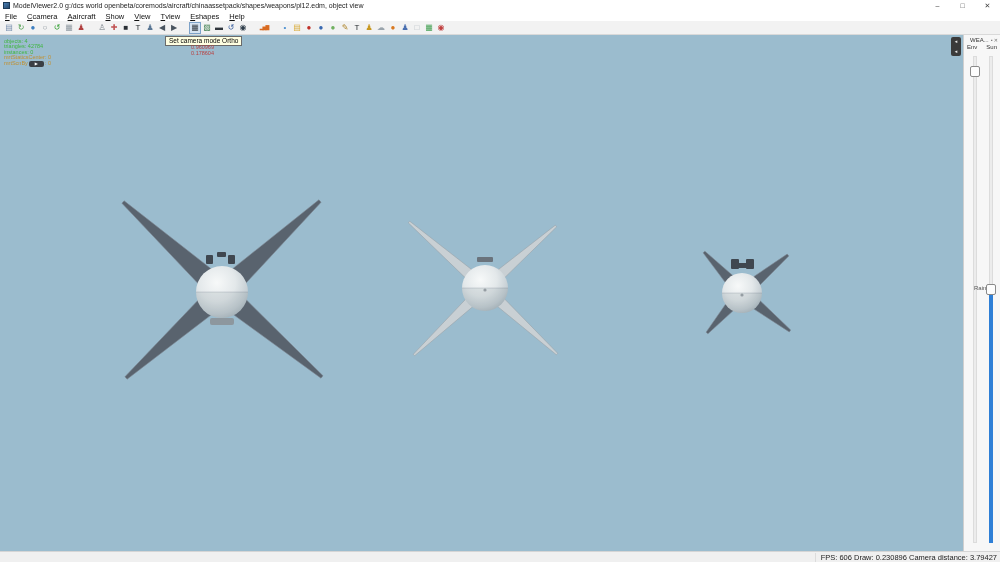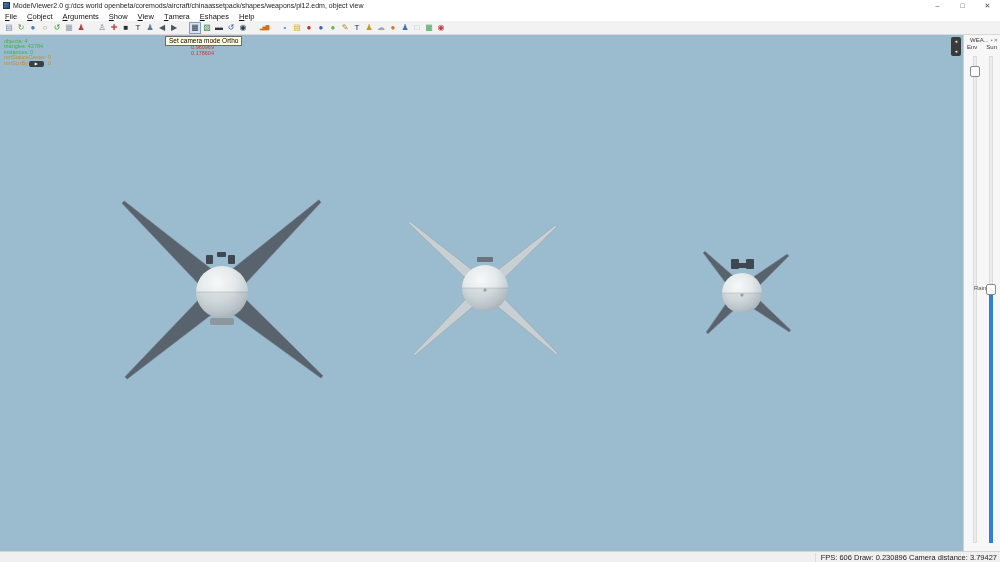--- a/index.html
+++ b/index.html
@@ -128,37 +128,37 @@
   </div>
 </div>
 
 <div class="menubar" id="menubar">
     <div class="menu-item">
       <span class="fl">F</span>
       <span>ile</span>
     </div>
     <div class="menu-item">
       <span class="fl">C</span>
-      <span>object</span>
+      <span>camera</span>
     </div>
     <div class="menu-item">
       <span class="fl">A</span>
-      <span>rguments</span>
+      <span>aircraft</span>
     </div>
     <div class="menu-item">
       <span class="fl">S</span>
       <span>how</span>
     </div>
     <div class="menu-item">
       <span class="fl">V</span>
       <span>iew</span>
     </div>
     <div class="menu-item">
       <span class="fl">T</span>
-      <span>amera</span>
+      <span>view</span>
     </div>
     <div class="menu-item">
       <span class="fl">E</span>
       <span>shapes</span>
     </div>
     <div class="menu-item">
       <span class="fl">H</span>
       <span>elp</span>
     </div>
   </div>

